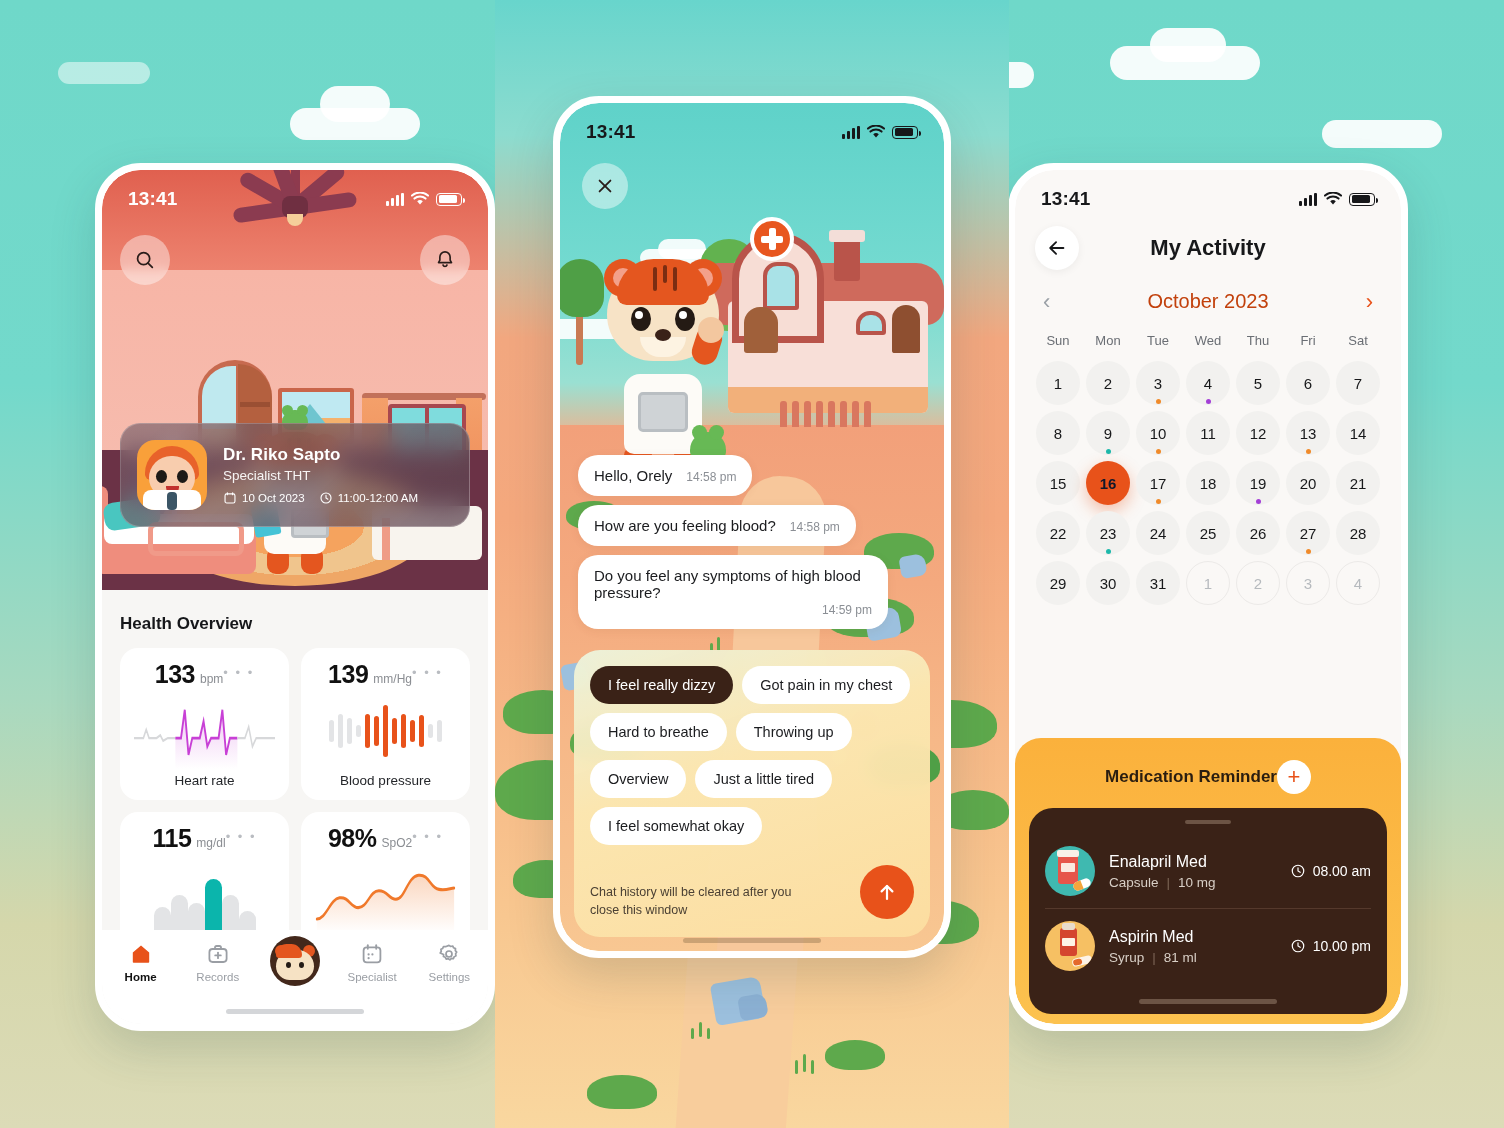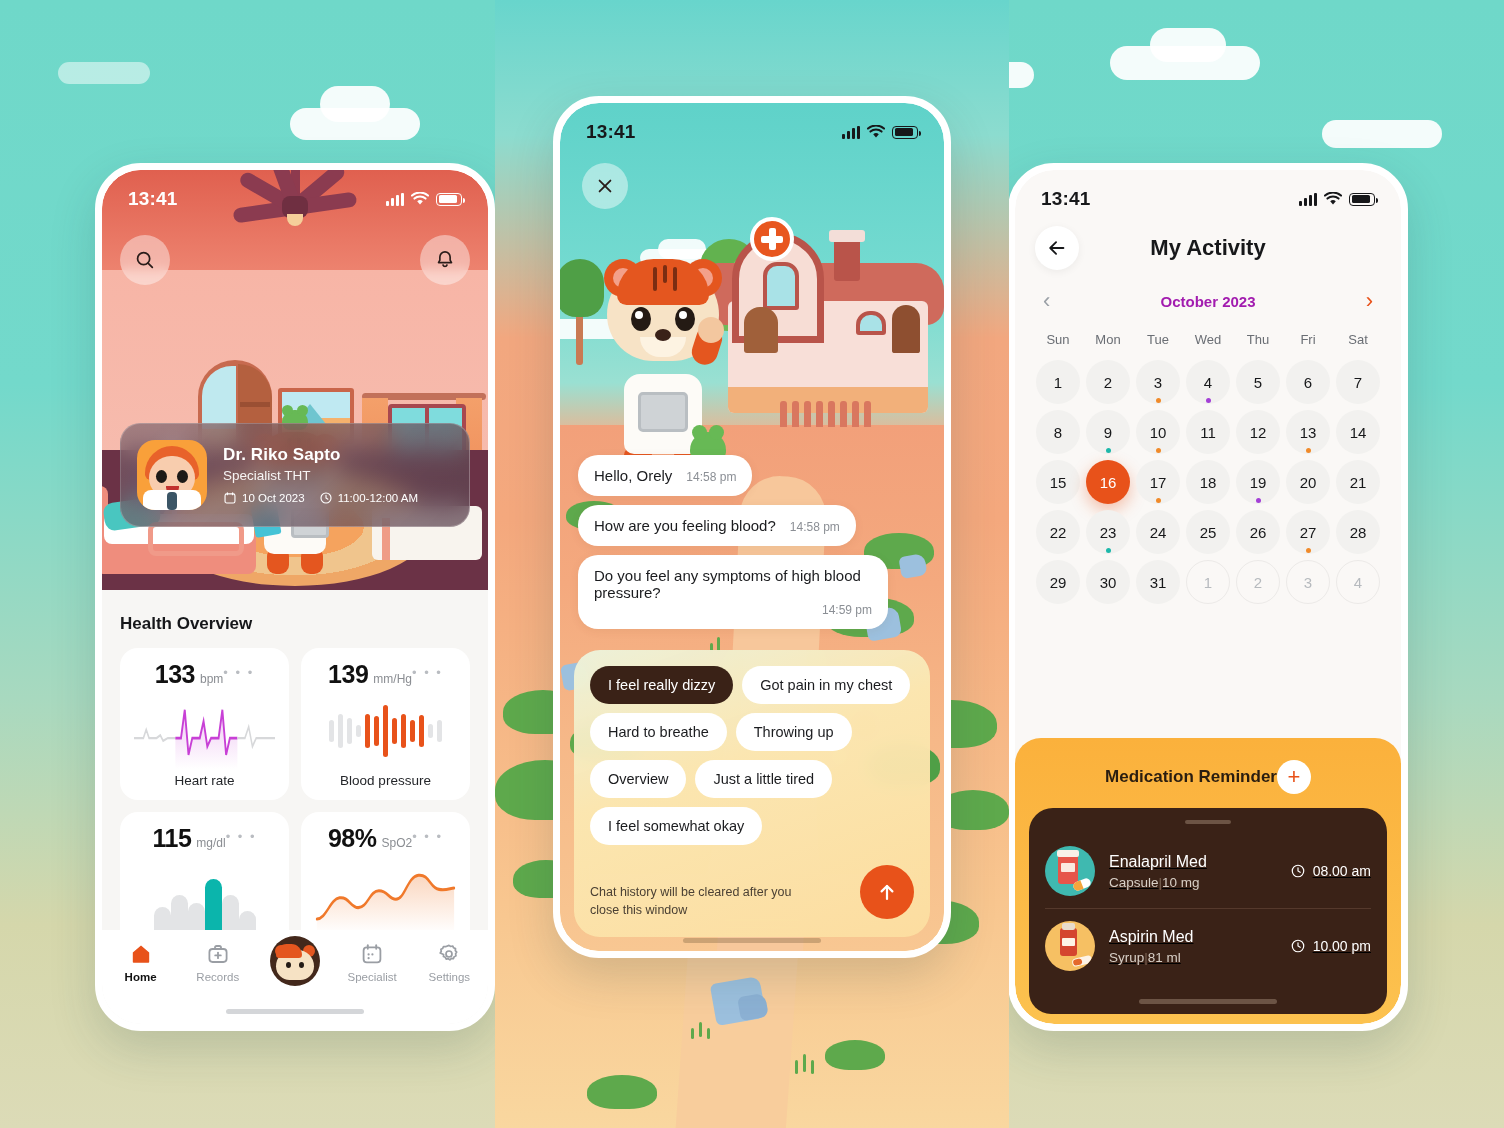--- a/index.html
+++ b/index.html
@@ -239,56 +239,56 @@
   .p3 { position:absolute; inset:0; background:#faf8f6; }
   .p3-head { padding: 56px 20px 0; display:flex; align-items:center; }
   .back-btn{width:44px;height:44px;border-radius:50%;background:#fff;display:flex;align-items:center;justify-content:center;box-shadow:0 2px 8px rgba(0,0,0,.06);cursor:pointer;flex:0 0 auto;}
   .p3-title{flex:1;text-align:center;font-size:22px;font-weight:600;color:#17181a;margin-left:-44px;}
   .p3-tabs{display:flex;justify-content:center;gap:46px;margin-top:22px;border-bottom:1px solid #eceae8;}
   .p3-tab{font-size:15px;color:#4d5055;padding-bottom:10px;cursor:pointer;position:relative;}
   .p3-tab.active{color:#e8521a;font-weight:600;}
   .p3-tab.active:after{content:"";position:absolute;left:-4px;right:-4px;bottom:-1px;height:3px;background:#e8521a;border-radius:2px;}
 
   .cal-head{display:flex;align-items:center;justify-content:space-between;padding:20px 28px 6px;}
-  .cal-title{font-size:15px;font-weight:700;color:#a21caf;}
+  .cal-title{font-size:20px;font-weight:400;color:#c2410c;}
   .cal-nav{font-size:22px;line-height:1;cursor:pointer;color:#9aa0a6;user-select:none;}
   .cal-nav.next{color:#e8521a;}
   .cal-grid{padding:6px 18px 0;}
   .cal-row{display:grid;grid-template-columns:repeat(7,1fr);}
   .dow{text-align:center;font-size:13px;color:#6a6e74;padding:8px 0 10px;}
   .day{position:relative;height:48px;display:flex;align-items:center;justify-content:center;margin:1px auto;width:46px;}
   .day-c{width:44px;height:44px;border-radius:50%;background:#f2f1ef;display:flex;align-items:center;justify-content:center;font-size:15px;color:#17181a;cursor:pointer;}
-  .day.sel .day-c{background:#e8521a;color:#ffffff;font-weight:400;box-shadow:0 6px 16px rgba(232,82,26,.35);}
+  .day.sel .day-c{background:#e8521a;color:#0f172a;font-weight:700;box-shadow:0 6px 16px rgba(232,82,26,.35);}
   .day.out .day-c{background:transparent;border:1px solid #eceae8;color:#b6babe;}
   .day .dot{position:absolute;bottom:3px;left:50%;width:5px;height:5px;margin-left:-2.5px;border-radius:50%;}
 
   .med{position:absolute;left:0;right:0;bottom:0;height:286px;border-radius:26px 26px 39px 39px;background:linear-gradient(180deg,#fbb13c 0%,#fcc24f 100%);padding:22px 14px 10px;}
   .med-head{display:flex;align-items:center;justify-content:center;padding:0 8px 14px;}
   .med-title{font-size:17px;font-weight:600;color:#2a1d10;}
   .med-add{width:34px;height:34px;border-radius:50%;background:#fff;display:flex;align-items:center;justify-content:center;cursor:pointer;color:#e8521a;font-size:22px;line-height:1;}
-  .med-list{background:#3a2217;border-radius:24px 24px 22px 22px;padding:8px 16px 12px;height:206px;position:relative;text-decoration:underline;}
+  .med-list{background:#3a2217;border-radius:24px 24px 22px 22px;padding:8px 16px 12px;height:206px;position:relative;}
   .med-grab{width:46px;height:4px;border-radius:2px;background:#6c5445;margin:4px auto 10px;}
   .med-item{display:flex;align-items:center;gap:14px;padding:12px 0;}
   .med-item + .med-item{border-top:1px solid #55392c;}
   .med-ico{width:50px;height:50px;border-radius:50%;display:flex;align-items:center;justify-content:center;flex:0 0 auto;position:relative;overflow:hidden;}
   .med-ico.teal{background:#3fb9b0;}
   .med-ico.amber{background:#f6c063;}
   .pill-bottle{position:absolute;left:13px;top:8px;width:20px;height:30px;background:#e6554a;border-radius:3px;}
   .pill-bottle:after{content:"";position:absolute;left:3px;top:9px;width:14px;height:9px;background:#fbe9e0;border-radius:1px;}
   .pill-cap{position:absolute;left:12px;top:4px;width:22px;height:7px;background:#f8f0e8;border-radius:2px;}
   .pill-caps{position:absolute;right:4px;bottom:7px;width:18px;height:9px;background:#fff;border-radius:5px;transform:rotate(-22deg);}
   .pill-caps:after{content:"";position:absolute;left:0;top:0;width:9px;height:9px;background:#f3a63c;border-radius:5px 0 0 5px;}
   .syr-bottle{position:absolute;left:15px;top:7px;width:17px;height:28px;background:#d4452f;border-radius:3px;}
   .syr-bottle:after{content:"";position:absolute;left:2px;top:10px;width:13px;height:8px;background:#fdf3e6;border-radius:1px;}
   .syr-cap{position:absolute;left:17px;top:2px;width:13px;height:7px;background:#e8dccd;border-radius:2px;}
   .syr-spoon{position:absolute;right:3px;bottom:6px;width:20px;height:8px;background:#fdf3e6;border-radius:5px;transform:rotate(-14deg);}
   .syr-spoon:after{content:"";position:absolute;left:1px;top:1px;width:9px;height:6px;background:#e4692c;border-radius:4px;}
   .med-info{flex:1;min-width:0;}
   .med-name{font-size:16px;color:#fff;font-weight:500;}
-  .med-sub{font-size:13.5px;color:#d8cfc6;margin-top:4px;display:flex;align-items:center;gap:0;}
+  .med-sub{font-size:13.5px;color:#d8cfc6;margin-top:4px;display:flex;align-items:center;gap:8px;}
   .med-sub .sep{color:#7c6656;}
   .med-time{display:flex;align-items:center;gap:7px;color:#fff;font-size:14px;flex:0 0 auto;}
   .homebar3{position:absolute;left:50%;bottom:10px;width:138px;height:5px;margin-left:-69px;border-radius:3px;background:#6c5445;}
 </style>
 </head>
 <body>
 
 <div class="cloud" style="left:290px;top:108px;width:130px;height:32px;"></div>
 <div class="cloud" style="left:320px;top:86px;width:70px;height:36px;"></div>
 <div class="cloud" style="left:938px;top:62px;width:96px;height:26px;"></div>

